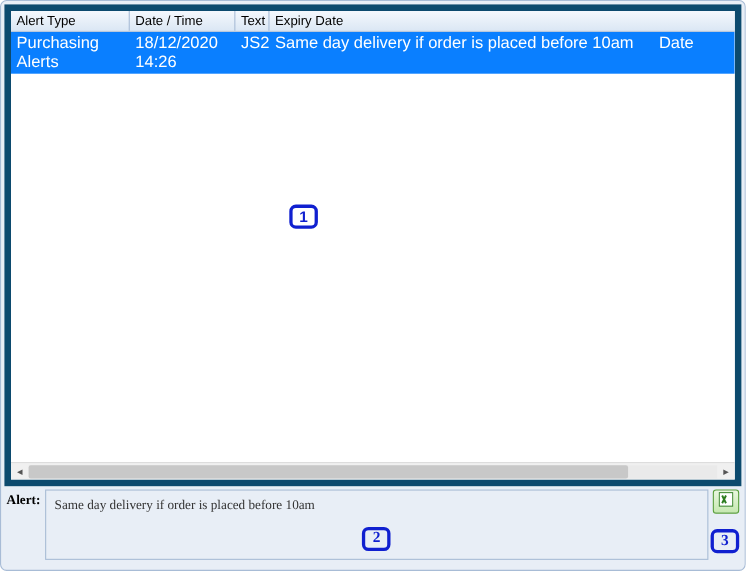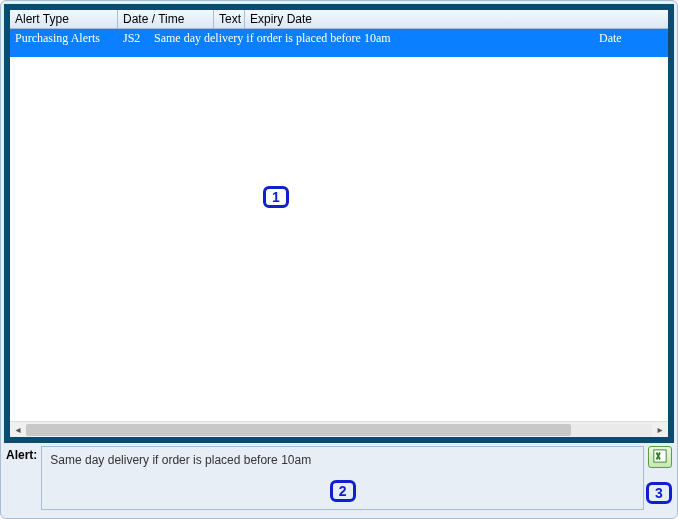--- a/index.html
+++ b/index.html
@@ -52,23 +52,22 @@
   .tr {
     display: flex;
     min-height: 28px;
   }
   .tr.selected {
     background: #0a7fff;
     color: #fff;
   }
   .td {
     padding: 2px 5px 2px 5px;
-    font-size: 12px;
+    font-size: 15px;
     overflow: hidden;
-    font-family: Liberation Serif, serif;
   }
   .col-type   { width: 108px; flex-shrink:0; }
   .col-date   { width: 96px;  flex-shrink:0; }
   .col-user   { width: 31px;  flex-shrink:0; }
   .col-text   { flex: 1; min-width: 0; }
   .col-expiry { width: 74px;  flex-shrink:0; text-align:left; }
   .th.col-expiry { border-right: none; }
   .hscroll {
     height: 16px;
     background: #f0f0f0;
@@ -116,20 +115,21 @@
     justify-content: center;
     background: transparent;
     pointer-events: none;
   }
   .bottom {
     display: flex;
     align-items: flex-start;
     padding: 3px 2px 2px 2px;
     gap: 4px;
     flex-shrink: 0;
+    font-family: Liberation Serif, serif;
   }
   .alert-label {
     font-weight: bold;
     font-size: 12px;
     padding-top: 2px;
     white-space: nowrap;
   }
   .alert-box {
     flex: 1;
     height: 64px;
@@ -170,20 +170,21 @@
   <div class="table-wrap">
     <div class="thead">
       <div class="th col-type">Alert Type</div>
       <div class="th col-date">Date / Time</div>
       <div class="th col-user">Text</div>
       <div class="th col-expiry">Expiry Date</div>
     </div>
     <div class="tbody">
       <div class="tr selected">
         <div class="td col-type">Purchasing Alerts</div>
+        <div class="td col-date">18/12/2020 14:26</div>
         <div class="td col-user">JS2</div>
         <div class="td col-text">Same day delivery if order is placed before 10am</div>
         <div class="td col-expiry">Date</div>
       </div>
     </div>
     <div class="hscroll">
       <div class="arrow">◂</div>
       <div class="track">
         <div class="thumb"></div>
       </div>

